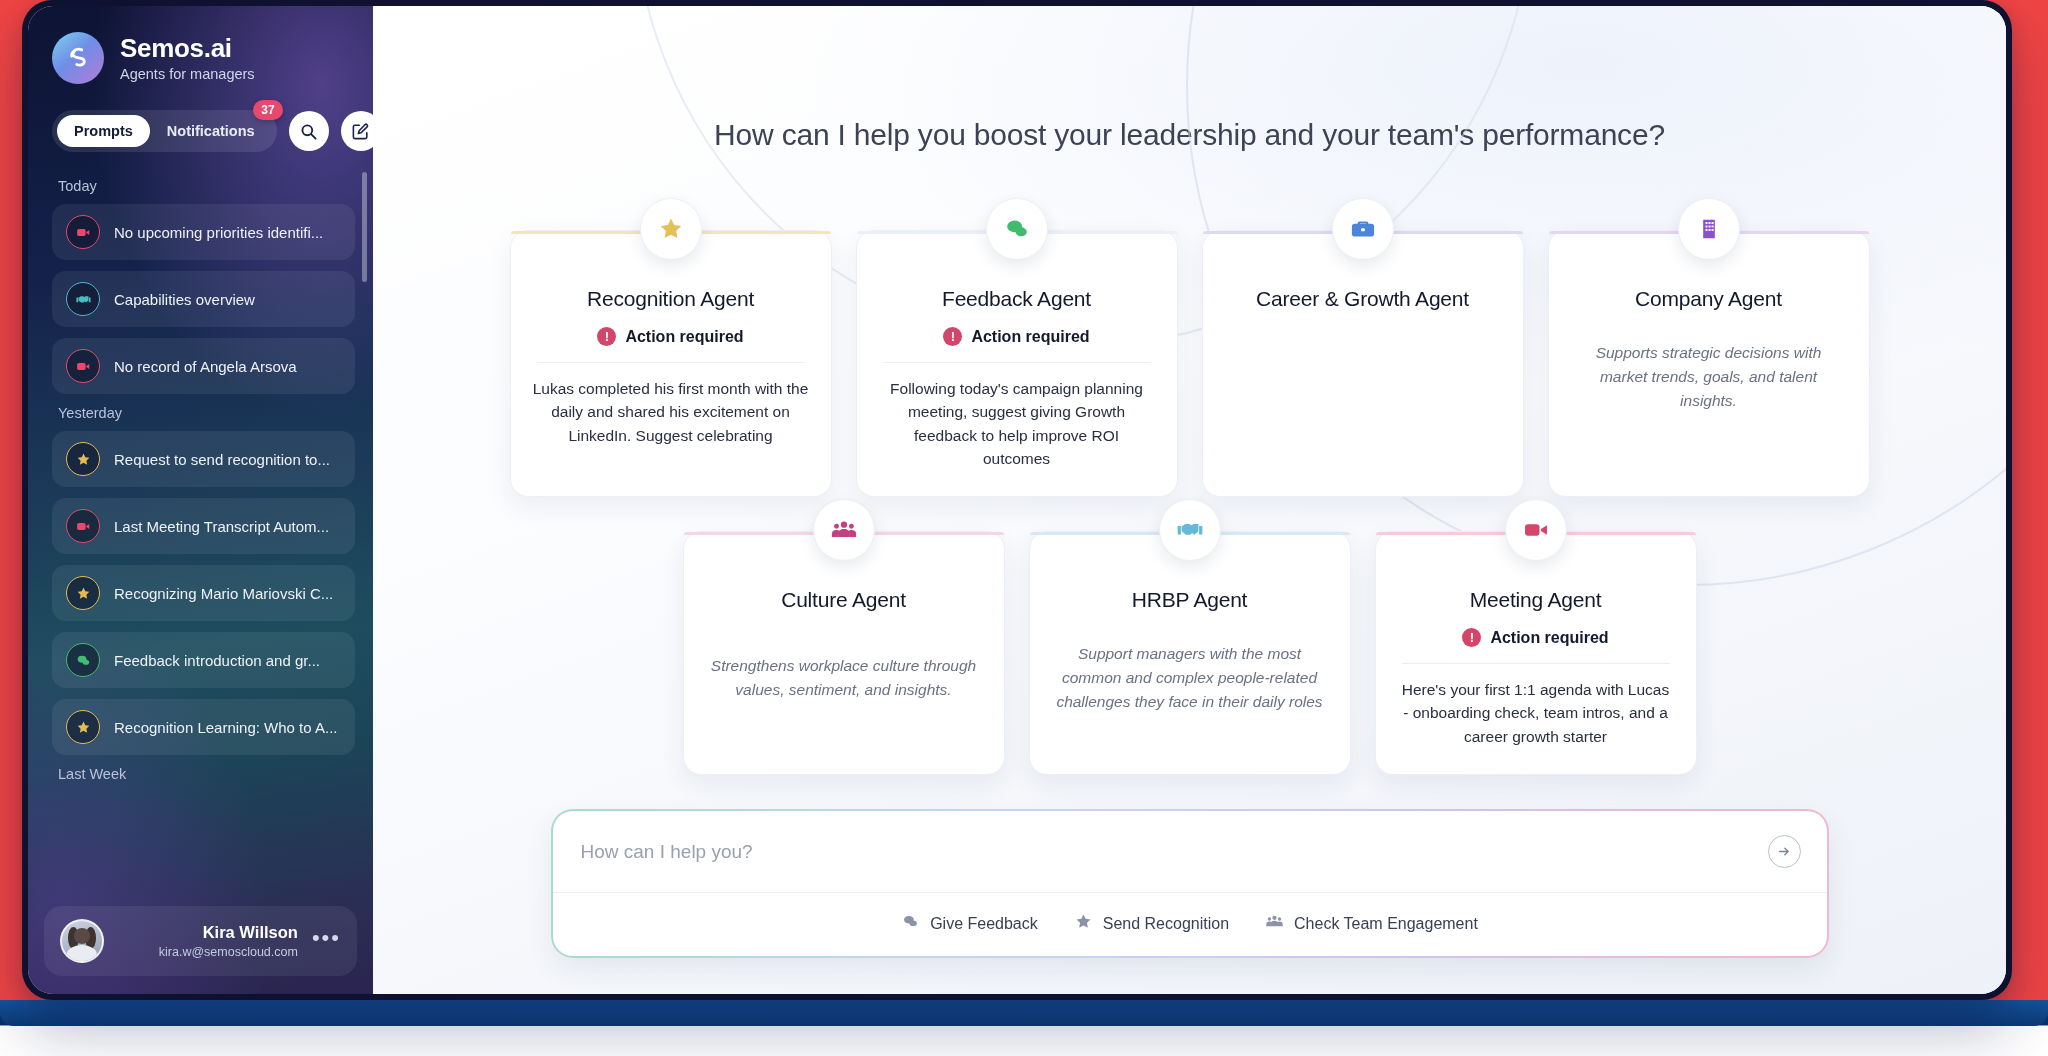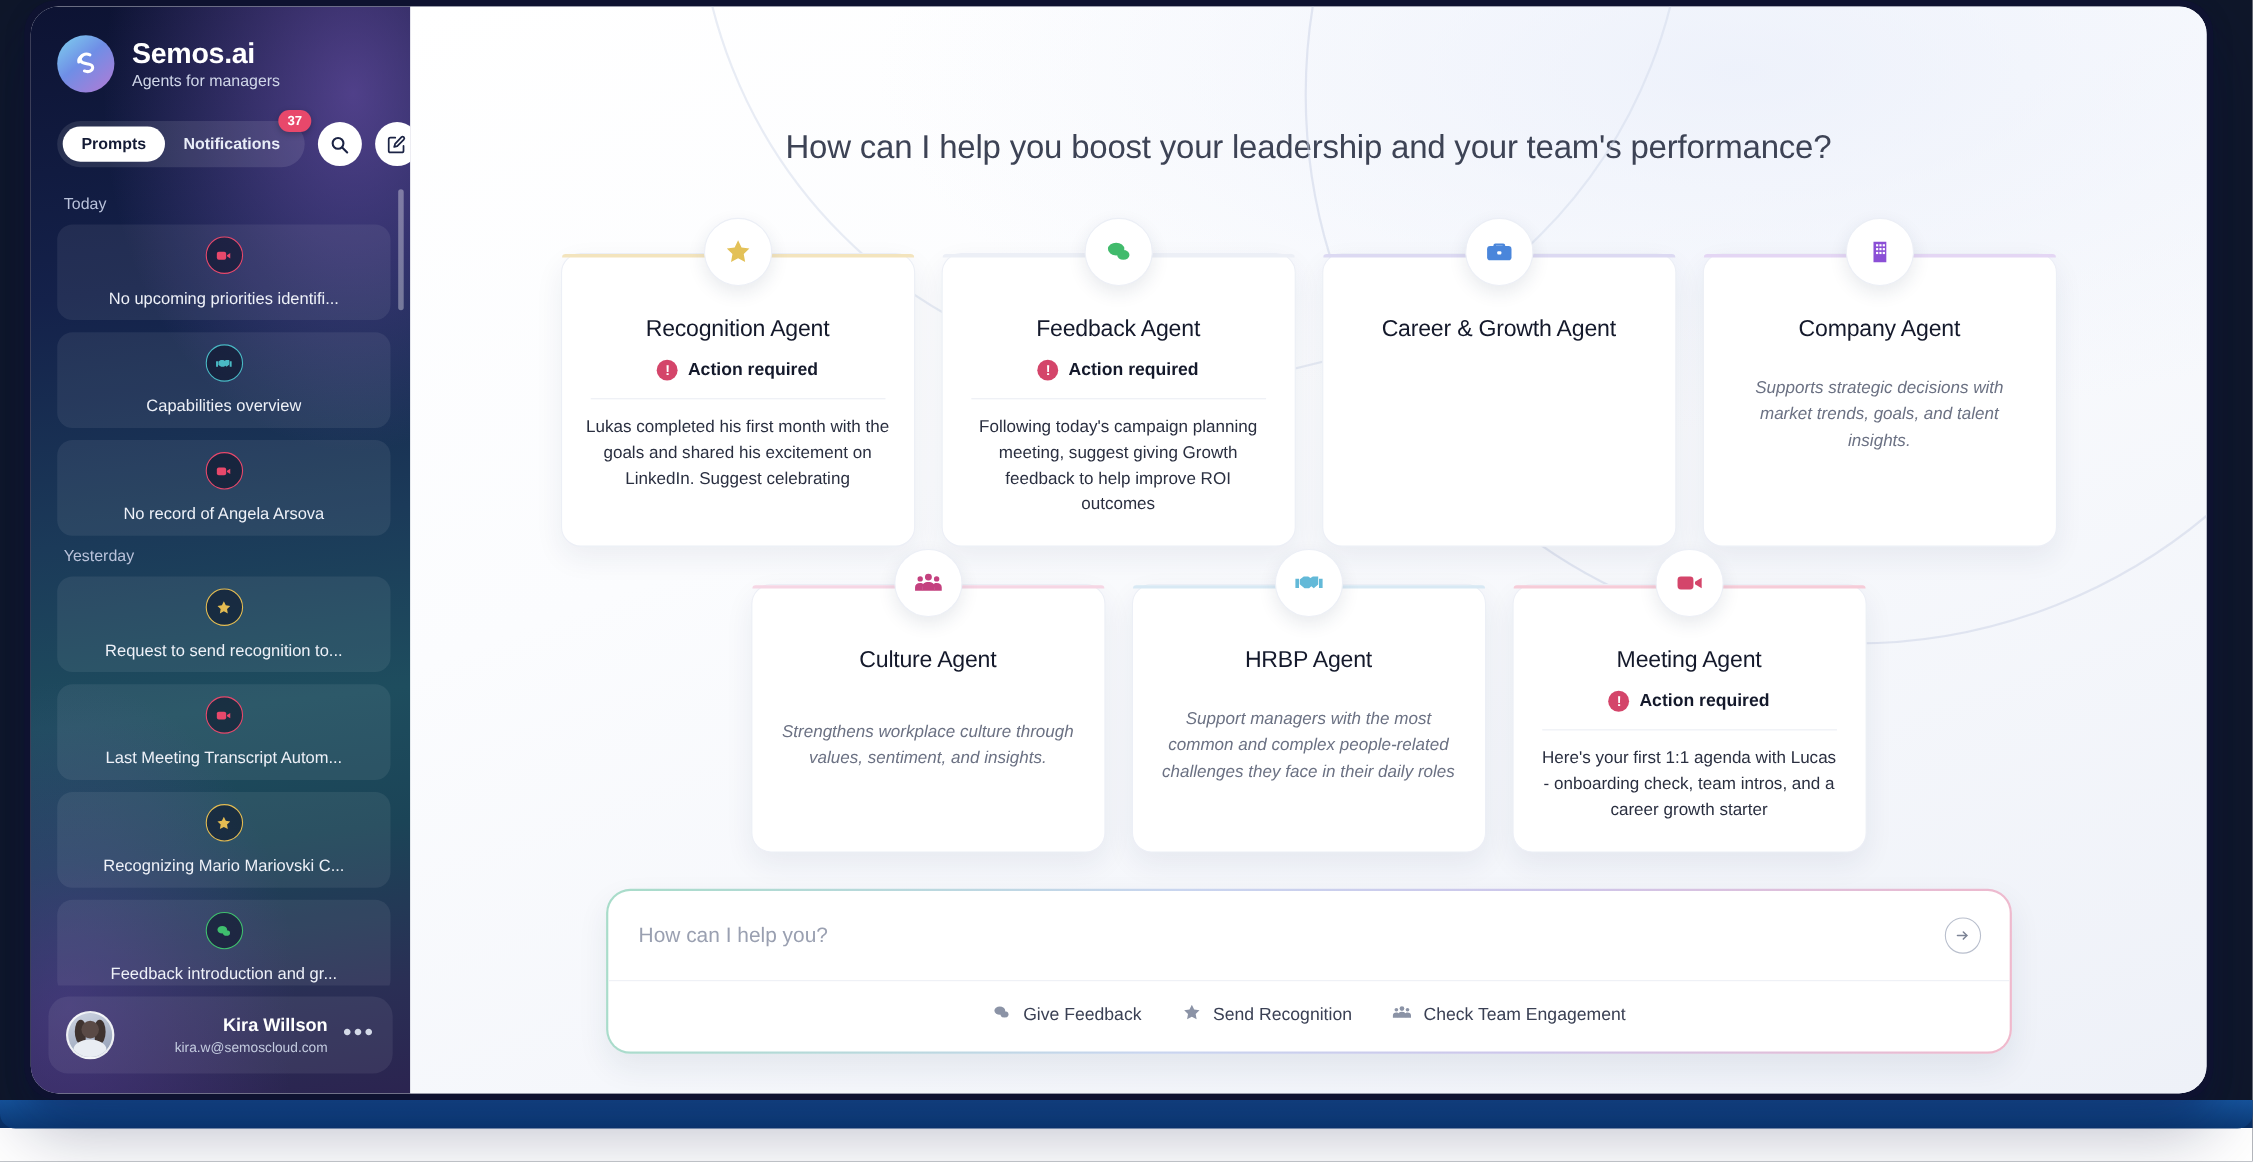--- a/index.html
+++ b/index.html
@@ -7,21 +7,21 @@
     width: 2048px; height: 1056px;
     font-family: "Liberation Sans", sans-serif;
     background: #ffffff;
     overflow: hidden;
   }
 
   
   .stage {
     position: relative;
     width: 2048px; height: 1056px;
-    background: #0f172a;
+    background: #ef4444;
     overflow: hidden;
     text-decoration: underline;
   }
   .device {
     position: absolute;
     left: 22px; top: 0px;
     width: 1990px; height: 1000px;
     border-radius: 30px;
     background: #0e1230;
     padding: 6px;
@@ -118,21 +118,20 @@
     font-size: 14.5px; color: #b9c2da; margin: 10px 0 10px 6px;
   }
   .grouplabel.tight { margin-top: 4px; }
   .conv {
     display:flex; align-items:center; gap: 14px;
     background: rgba(255,255,255,.07);
     border-radius: 14px;
     padding: 11px 14px;
     margin-bottom: 11px;
     cursor: pointer;
-    flex-direction: column;
   }
   .conv .cicon {
     width: 34px; height: 34px; border-radius: 50%;
     flex: 0 0 34px;
     display:flex; align-items:center; justify-content:center;
     background: rgba(10,14,35,.55);
     border: 1.6px solid currentColor;
   }
   .conv .cicon svg { width: 17px; height: 17px; }
   .conv .ctext {
@@ -459,21 +458,21 @@
                 <svg viewBox="0 0 24 24" fill="#e3c158">
                     <path d="M12 3l2.7 5.6 6.1.8-4.4 4.3 1.1 6.1L12 16.9 6.5 19.8l1.1-6.1L3.2 9.4l6.1-.8z"></path>
                   </svg>
               </div>
               <div class="ctitle">Recognition Agent</div>
               <div class="action">
                 <span class="alert">!</span>
                 <span>Action required</span>
               </div>
               <div class="divider"></div>
-              <div class="cbody">Lukas completed his first month with the goals and shared his excitement on LinkedIn.  Suggest celebrating</div>
+              <div class="cbody">Lukas completed his first month with the daily and shared his excitement on LinkedIn.  Suggest celebrating</div>
             </div>
 
             <div class="card tall">
               <div class="card-accent" style="background:#eceff6"></div>
               <div class="bubble">
                 <svg viewBox="0 0 24 24" fill="#41bb6c">
                     <ellipse cx="10" cy="9.8" rx="6.4" ry="5"></ellipse>
                     <ellipse cx="15.6" cy="14.4" rx="4.8" ry="3.8"></ellipse>
                   </svg>
               </div>

